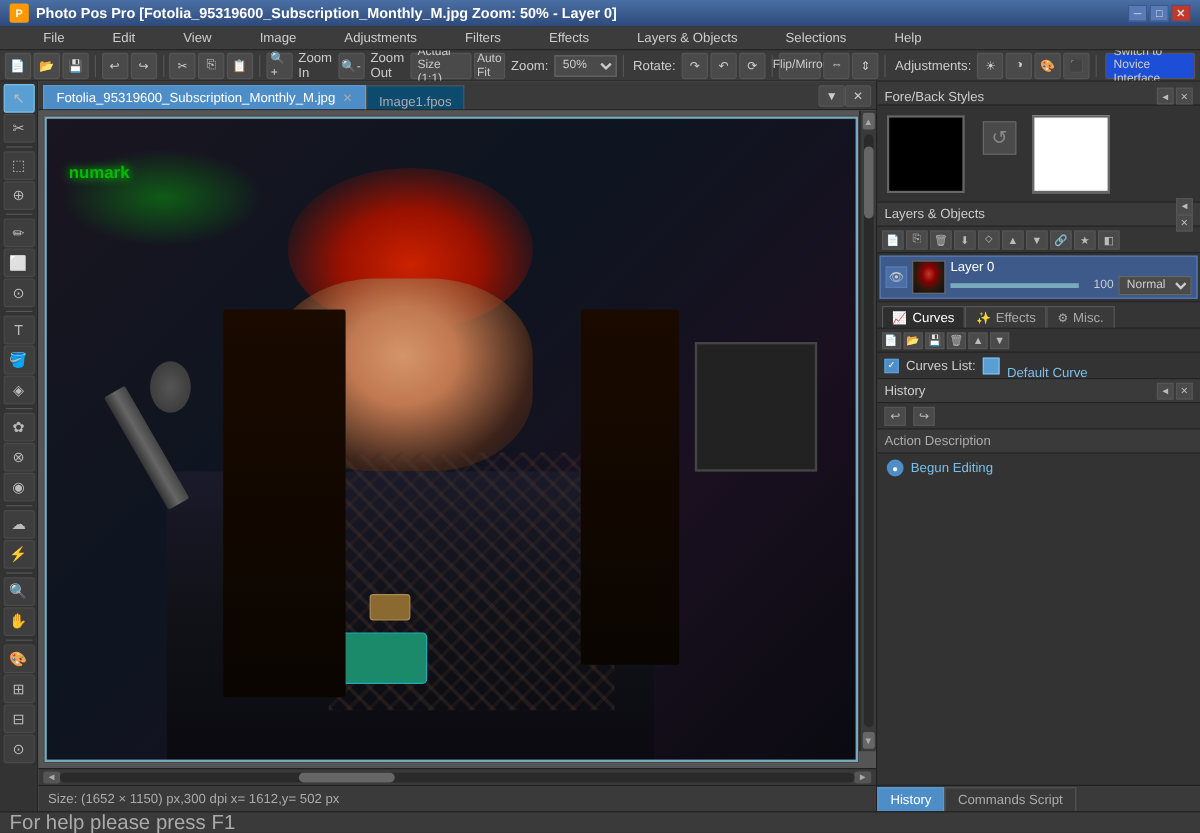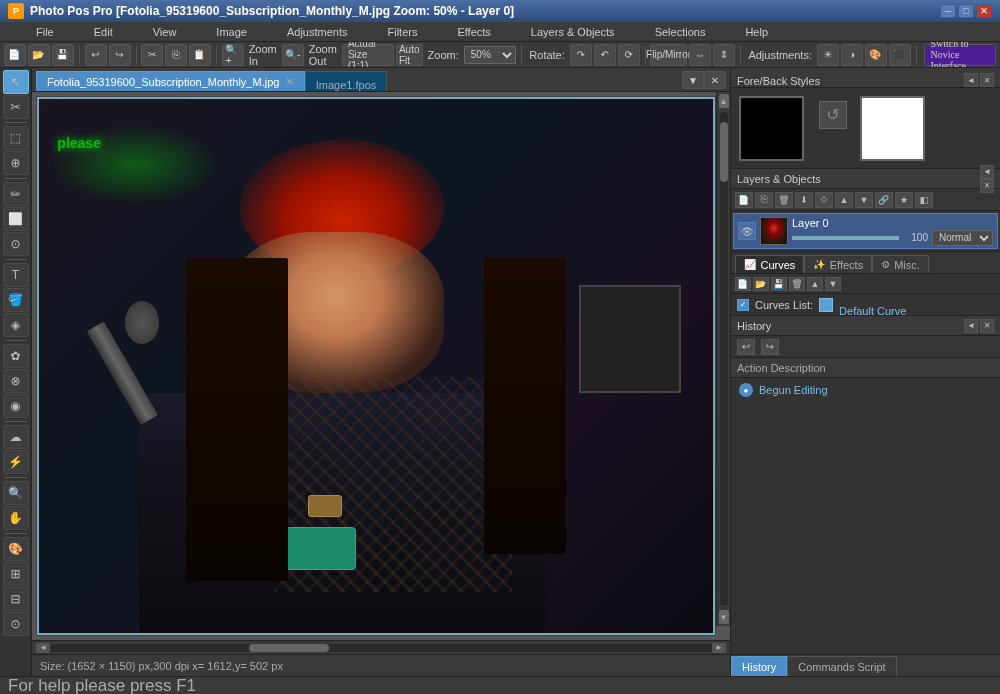--- a/index.html
+++ b/index.html
@@ -173,21 +173,21 @@
   <div class="tb-btn">⇔</div>
   <div class="tb-btn">⇕</div>
   <div class="tb-sep"></div>
   <div class="tb-label">Adjustments:</div>
   <div class="tb-btn">☀</div>
   <div class="tb-btn">◑</div>
   <div class="tb-btn">🎨</div>
   <div class="tb-btn">⬛</div>
   <div class="tb-sep"></div>
   <div style="flex:1"></div>
-  <div class="tb-btn" style="padding:0 6px; background:#4c1d95;font-family:Liberation Serif, serif;">Switch to Novice Interface</div>
+  <div class="tb-btn" style="padding:0 6px; background:#1d4ed8;">Switch to Novice Interface</div>
 </div>
 
 <div id="main" style="height:calc(694px - 22px - 20px - 26px - 18px); display:flex;">
 
   <div id="left-tools">
     <div class="tool-btn active">↖</div>
     <div class="tool-btn">✂</div>
     <div class="tool-sep"></div>
     <div class="tool-btn">⬚</div>
     <div class="tool-btn">⊕</div>
@@ -241,21 +241,21 @@
         <div style="width:10px; height:14px; background:#666; border-radius:2px; margin-top:2px; display:flex; align-items:center; justify-content:center; font-size:8px; color:#aaa;">▼</div>
       </div>
 
       <div id="canvas-image" style="margin:4px; width:calc(100% - 18px); height:calc(100% - 8px);">
 
         <div style="width:100%; height:100%; position:relative; overflow:hidden;">
 
           <div style="position:absolute; inset:0; background: linear-gradient(135deg, #1a1520 0%, #0d1520 40%, #1a1020 70%, #0a0a10 100%);"></div>
 
           <div style="position:absolute; top:5%; left:2%; width:25%; height:15%; background:radial-gradient(ellipse, rgba(0,255,0,0.3) 0%, transparent 70%); border-radius:4px;"></div>
-          <div style="position:absolute; top:7%; left:3%; color:#00cc00; font-size:14px; font-weight:bold; text-shadow:0 0 8px #00ff00; opacity:0.9;">please</div>
+          <div style="position:absolute; top:7%; left:3%; color:#00cc00; font-size:14px; font-weight:bold; text-shadow:0 0 8px #00ff00; opacity:0.9;">numark</div>
 
           <div style="position:absolute; top:35%; right:5%; width:15%; height:20%; background:#222; border:2px solid #444;"></div>
 
           <div style="position:absolute; top:8%; left:30%; width:30%; height:25%; background:radial-gradient(ellipse at 50% 60%, #cc2200 0%, #991100 40%, transparent 80%); border-radius:50%;"></div>
 
           <div style="position:absolute; top:25%; left:28%; width:32%; height:30%; background:radial-gradient(ellipse at 50% 40%, #d4956a 0%, #c07850 30%, rgba(100,50,20,0.5) 70%, transparent 100%); border-radius:40%;"></div>
 
           <div style="position:absolute; top:55%; left:15%; width:60%; height:45%; background:linear-gradient(to bottom, #1a1a2a 0%, #111118 50%, #0a0a10 100%); border-radius:10px 10px 0 0;"></div>
 
           <div style="position:absolute; top:52%; left:35%; width:35%; height:40%; background:repeating-linear-gradient(45deg, rgba(80,60,50,0.3) 0px, rgba(80,60,50,0.3) 3px, transparent 3px, transparent 12px), repeating-linear-gradient(-45deg, rgba(60,40,30,0.3) 0px, rgba(60,40,30,0.3) 3px, transparent 3px, transparent 12px);"></div>

